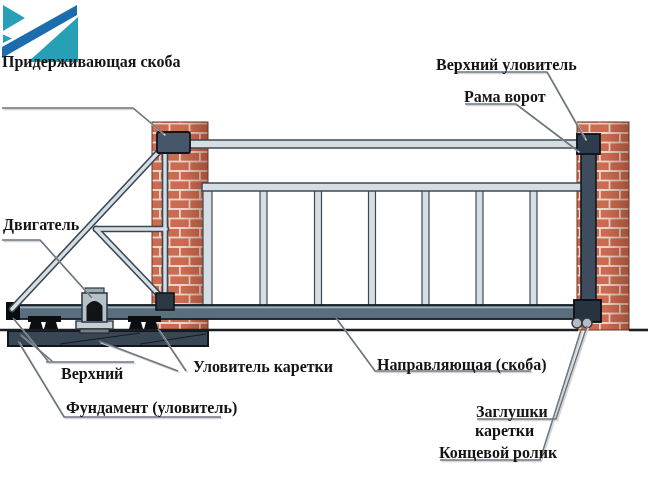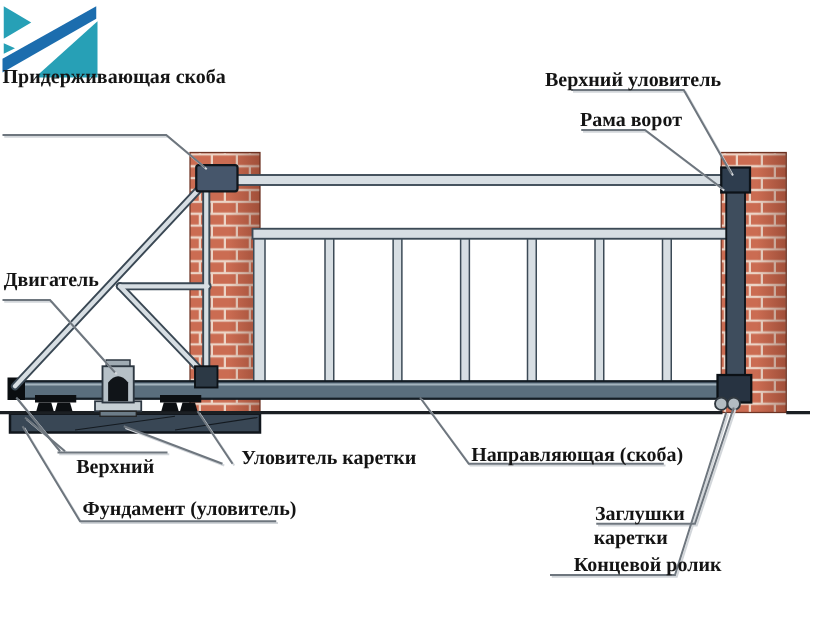--- a/index.html
+++ b/index.html
@@ -172,16 +172,16 @@
 
   <div class="label" style="left:2px;top:52px;">Придерживающая скоба</div>
   <div class="label" style="left:436px;top:55px;">Верхний уловитель</div>
   <div class="label" style="left:464px;top:87px;">Рама ворот</div>
   <div class="label" style="left:3px;top:215px;">Двигатель</div>
   <div class="label" style="left:61px;top:364px;">Верхний</div>
   <div class="label" style="left:193px;top:357px;">Уловитель каретки</div>
   <div class="label" style="left:377px;top:355px;">Направляющая (скоба)</div>
   <div class="label" style="left:476px;top:402px;">Заглушки</div>
   <div class="label" style="left:475px;top:421px;">каретки</div>
-  <div class="label" style="left:439px;top:443px;margin-left:20px;">Концевой ролик</div>
+  <div class="label" style="left:439px;top:443px;">Концевой ролик</div>
   <div class="label" style="left:66px;top:398px;">Фундамент (уловитель)</div>
 
 </div>
 
 </body></html>

